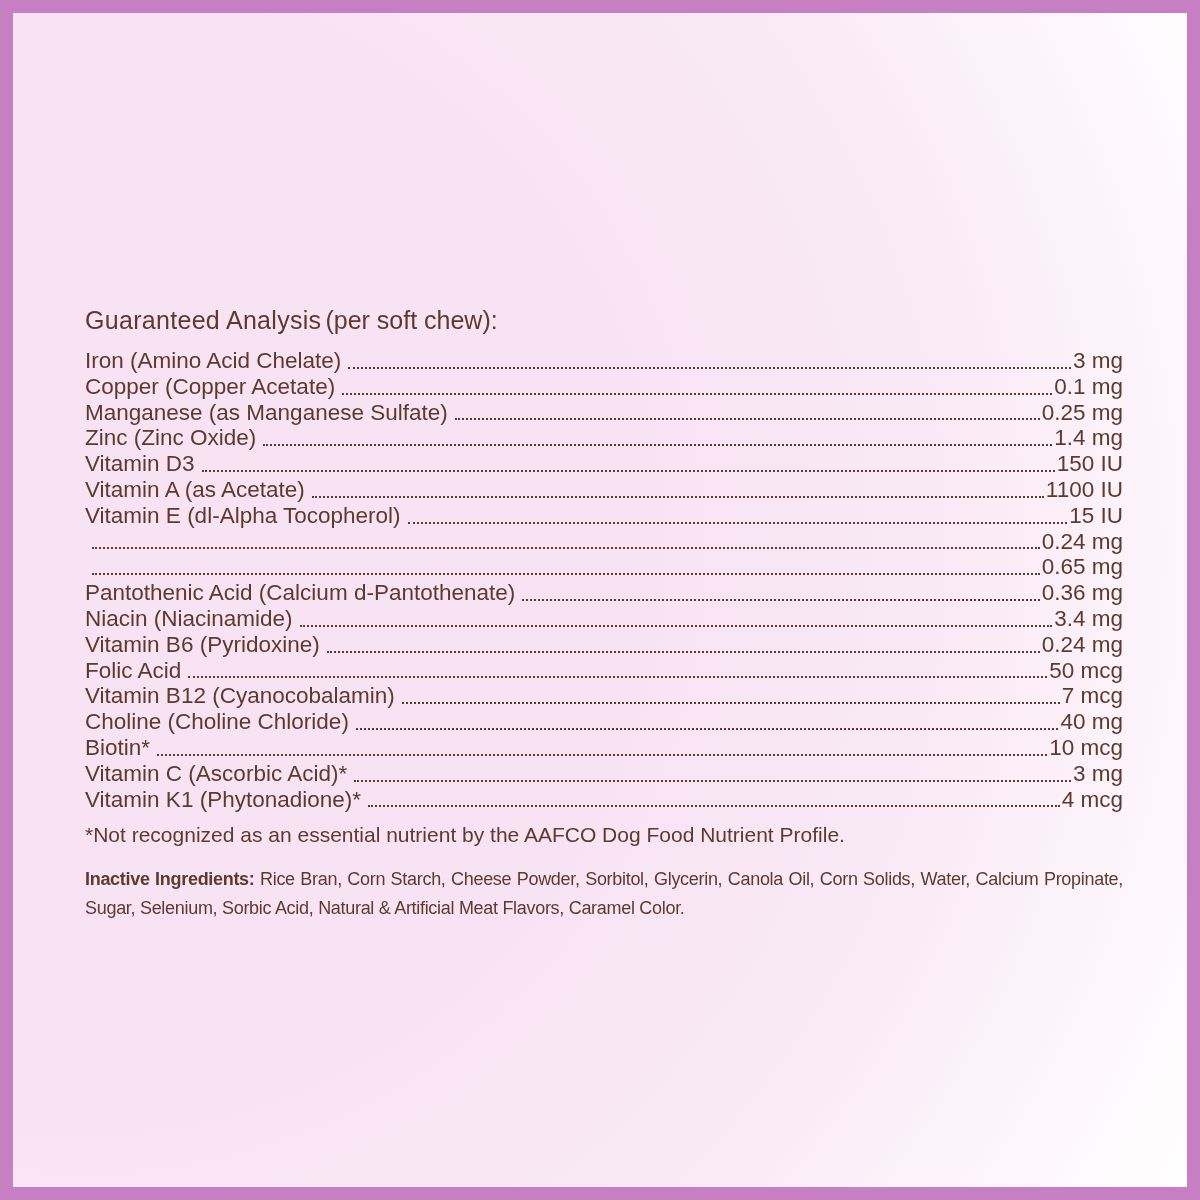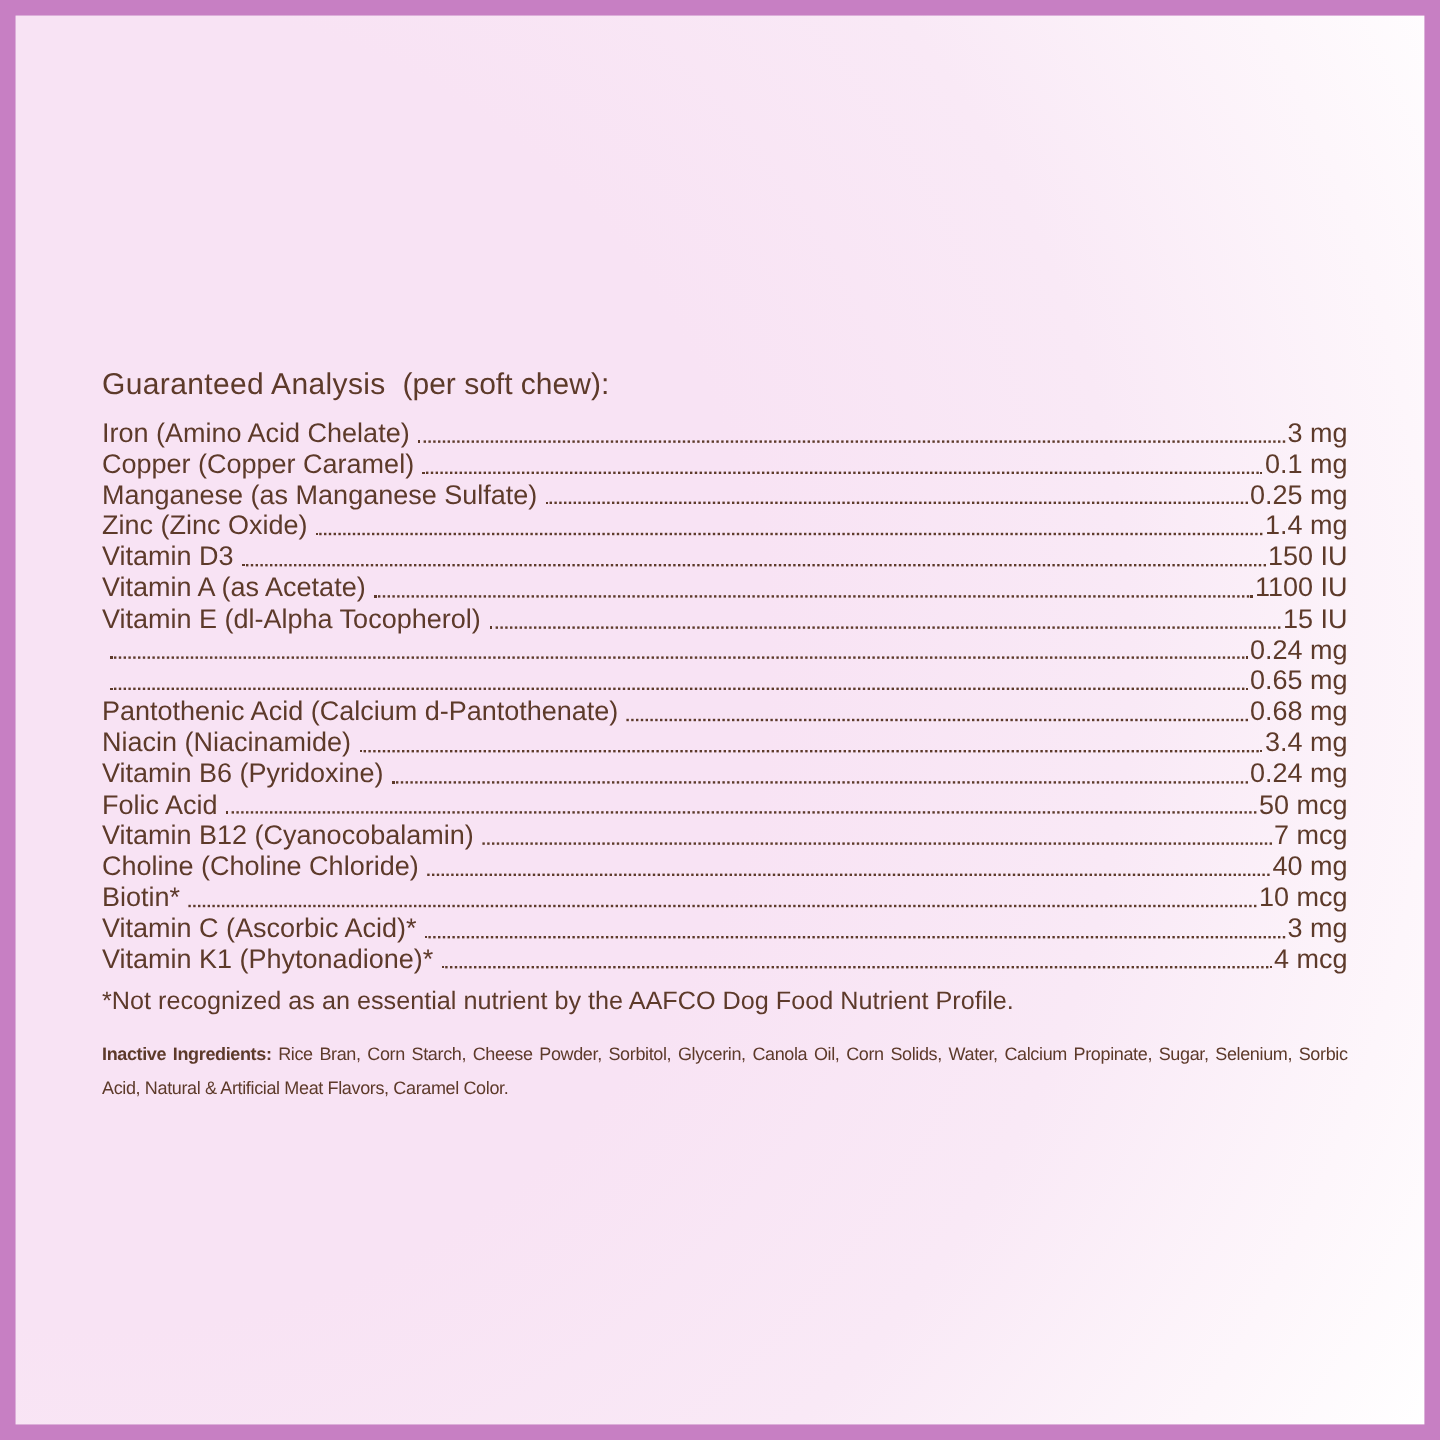--- a/index.html
+++ b/index.html
@@ -36,21 +36,21 @@
     font-size: 25px;
     line-height: 30px;
     margin-bottom: 13px;
     white-space: nowrap;
   }
   .title .bold {
     font-weight: 400;
     letter-spacing: 0.3px;
   }
   .title .suffix {
-    margin-left: 14px;
+    margin-left: 4px;
     font-weight: 400;
   }
   .rows { width: 100%; }
   .row {
     display: flex;
     align-items: center;
     font-size: 22.5px;
     line-height: 25.8px;
     white-space: nowrap;
   }
@@ -63,21 +63,21 @@
     margin: 0 2px 5px 7px;
   }
   .row .value { flex: none; }
   .footnote {
     margin-top: 9px;
     font-size: 21px;
     line-height: 27px;
   }
   .inactive {
     margin: 17px 0 0 0;
-    font-size: 15px;
+    font-size: 18px;
     line-height: 28.5px;
     letter-spacing: -0.3px;
     text-align: justify;
   }
   .inactive .bold {
     font-weight: 700;
   }
 </style>
 </head>
 <body>
@@ -90,21 +90,21 @@
     </div>
 
     <div class="rows" id="rows">
   <div class="row">
     <span class="label">Iron (Amino Acid Chelate)</span>
     <span class="leader"></span>
     <span class="value">3 mg</span>
   </div>
 
   <div class="row">
-    <span class="label">Copper (Copper Caramel)</span>
+    <span class="label">Copper (Copper Acetate)</span>
     <span class="leader"></span>
     <span class="value">0.1 mg</span>
   </div>
 
   <div class="row">
     <span class="label">Manganese (as Manganese Sulfate)</span>
     <span class="leader"></span>
     <span class="value">0.25 mg</span>
   </div>
 
@@ -138,21 +138,21 @@
   </div>
 
   <div class="row">
     <span class="leader"></span>
     <span class="value">0.65 mg</span>
   </div>
 
   <div class="row">
     <span class="label">Pantothenic Acid (Calcium d-Pantothenate)</span>
     <span class="leader"></span>
-    <span class="value">0.68 mg</span>
+    <span class="value">0.36 mg</span>
   </div>
 
   <div class="row">
     <span class="label">Niacin (Niacinamide)</span>
     <span class="leader"></span>
     <span class="value">3.4 mg</span>
   </div>
 
   <div class="row">
     <span class="label">Vitamin B6 (Pyridoxine)</span>

